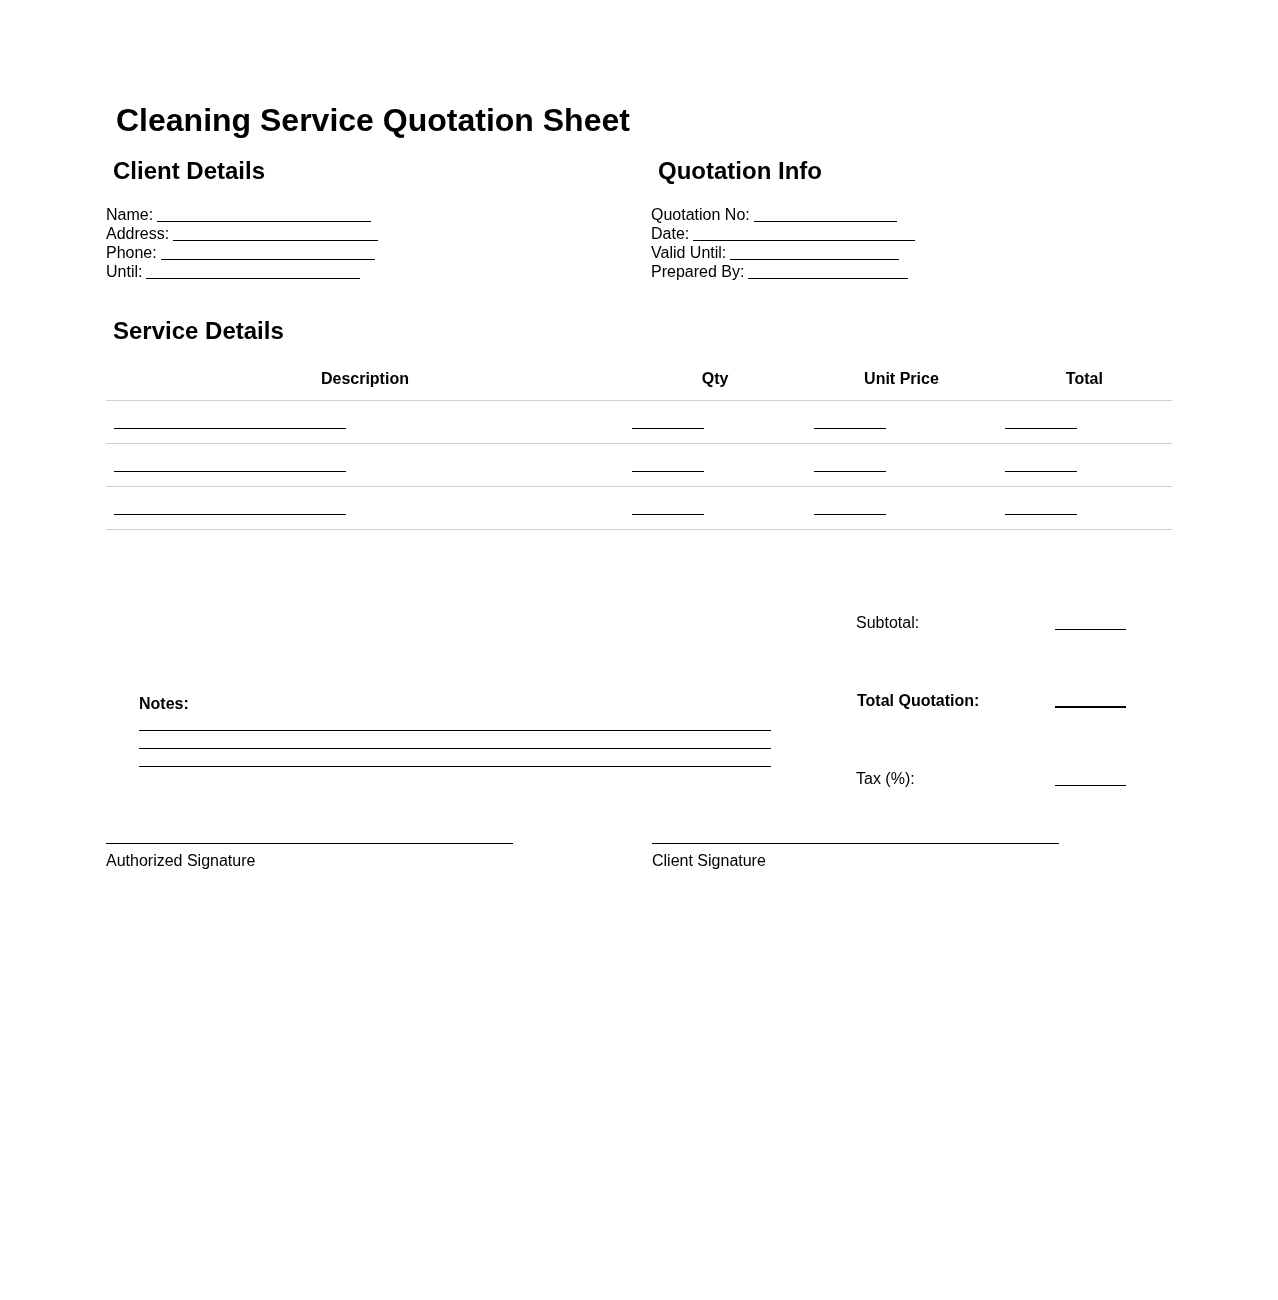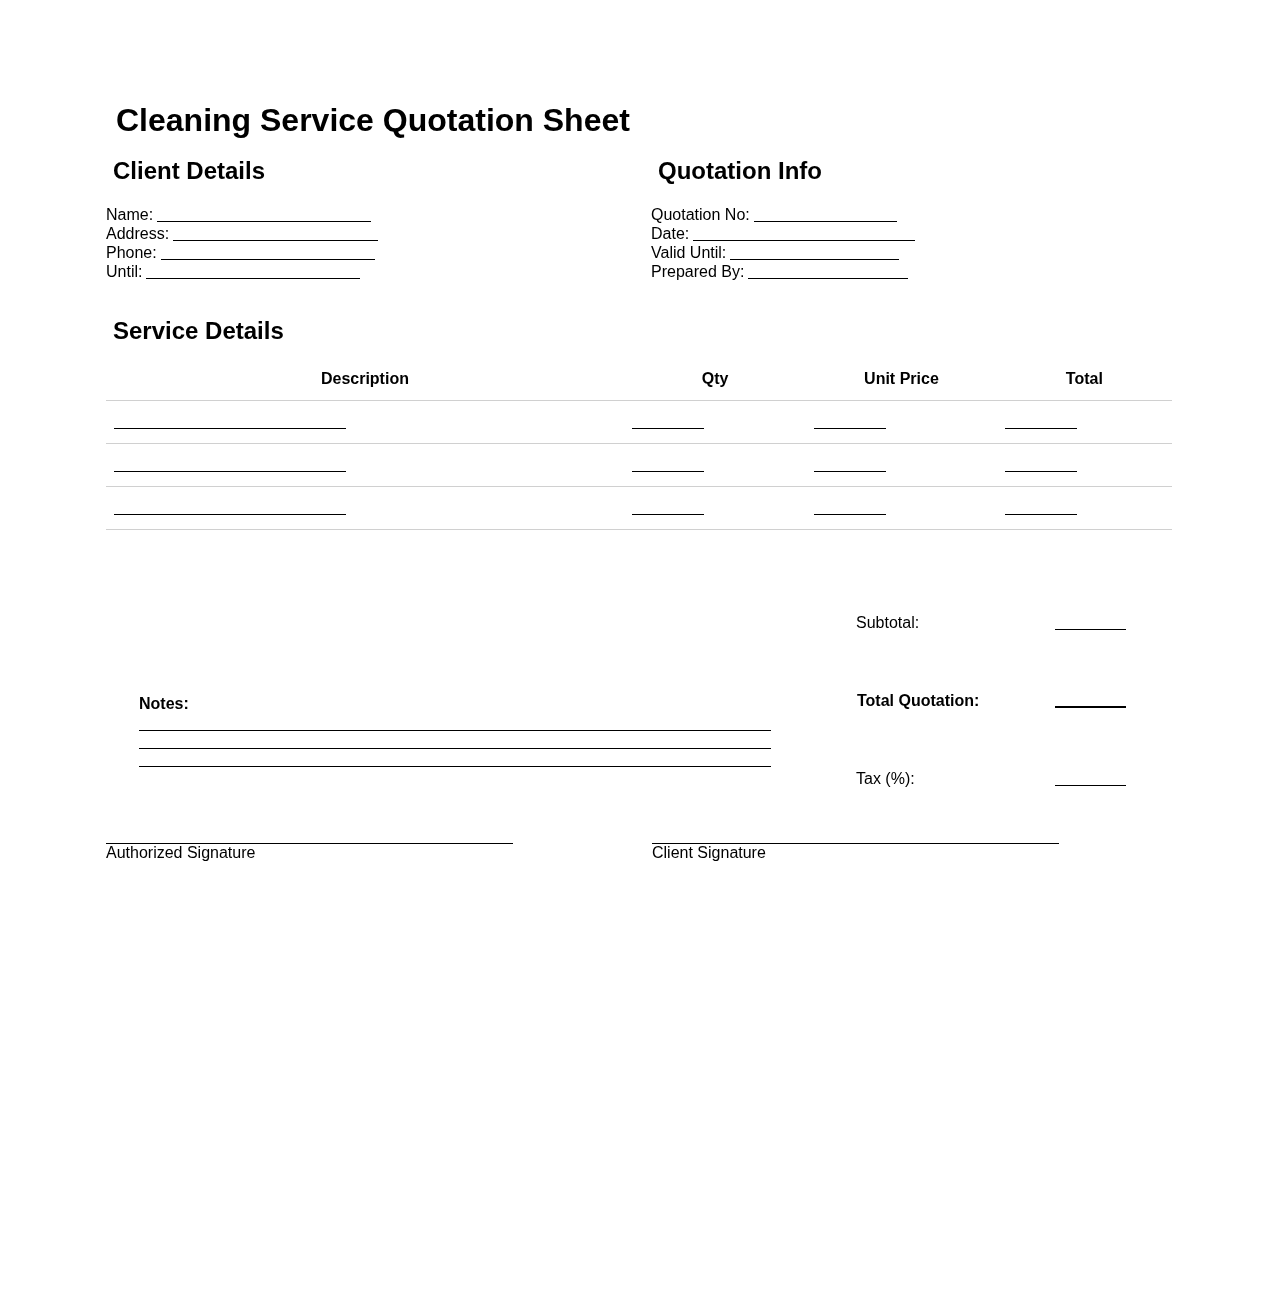--- a/index.html
+++ b/index.html
@@ -168,20 +168,21 @@
       width: 407px;
     }
     .signature.authorized { left: 0; }
     .signature.client { left: 546px; }
     .sig-line {
       border-top: 1px solid #000;
       width: 407px;
     }
     .sig-label {
       font-size: 16px;
+      margin-top: 8px;
       line-height: 18px;
       white-space: nowrap;
     }
   </style>
 </head>
 <body>
 
 <div class="page">
 
   <h1 class="title">Cleaning Service Quotation Sheet</h1>

